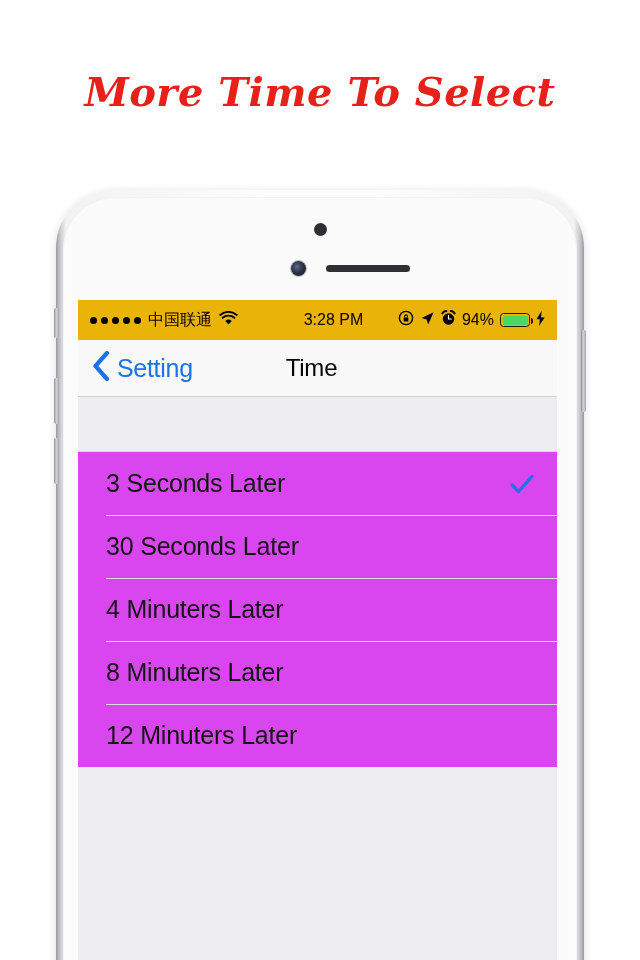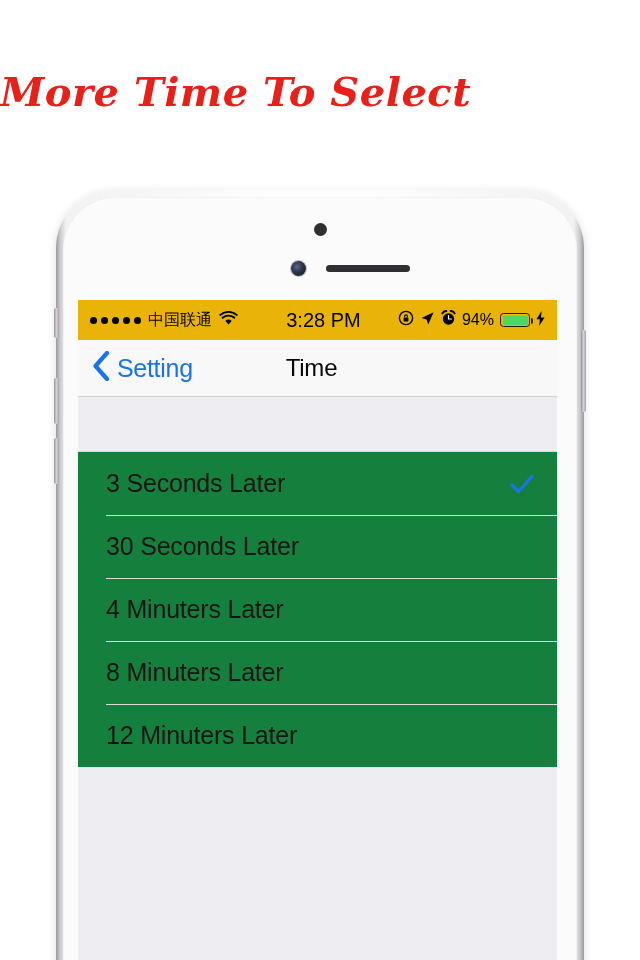--- a/index.html
+++ b/index.html
@@ -14,21 +14,21 @@
     overflow: hidden;
     font-family: "Liberation Sans", sans-serif;
   }
 
   
   .headline {
     position: absolute;
     top: 68px;
     left: 0;
     width: 640px;
-    text-align: left;
+    text-align: center;
     color: #e8201a;
     font-family: "DejaVu Serif", serif;
     font-style: italic;
     font-weight: bold;
     font-size: 40px;
     letter-spacing: 0.5px;
     white-space: nowrap;
   }
 
   
@@ -134,24 +134,24 @@
   .sb-dots { display: flex; gap: 4px; align-items: center; }
   .sb-dots i {
     display: block;
     width: 7px; height: 7px;
     border-radius: 50%;
     background: #000;
   }
   .sb-carrier { font-size: 16px; letter-spacing: 0px; }
   .sb-center {
     position: absolute;
-    left: 6px; top: 0;
+    left: 16px; top: 0;
     width: 479px; height: 40px;
     display: flex; align-items: center; justify-content: center;
-    font-size: 20px;
+    font-size: 16px;
     font-weight: 500;
   }
   .sb-right {
     position: absolute;
     right: 12px; top: 0;
     height: 40px;
     display: flex; align-items: center; gap: 6px;
   }
   .sb-pct { font-size: 16px; }
   .battery {
@@ -218,21 +218,21 @@
     border-bottom: 1px solid #d9d9de;
   }
   .rows { background: #ffffff; }
   .row {
     position: relative;
     height: 63px;
     display: flex;
     align-items: center;
     padding-left: 28px;
     padding-right: 22px;
-    background: #15803d;
+    background: #d946ef;
     cursor: pointer;
   }
   .row + .row::before {
     content: "";
     position: absolute;
     left: 28px; right: 0; top: 0;
     height: 1px;
     background: #dcdcdf;
   }
   .row-label {

